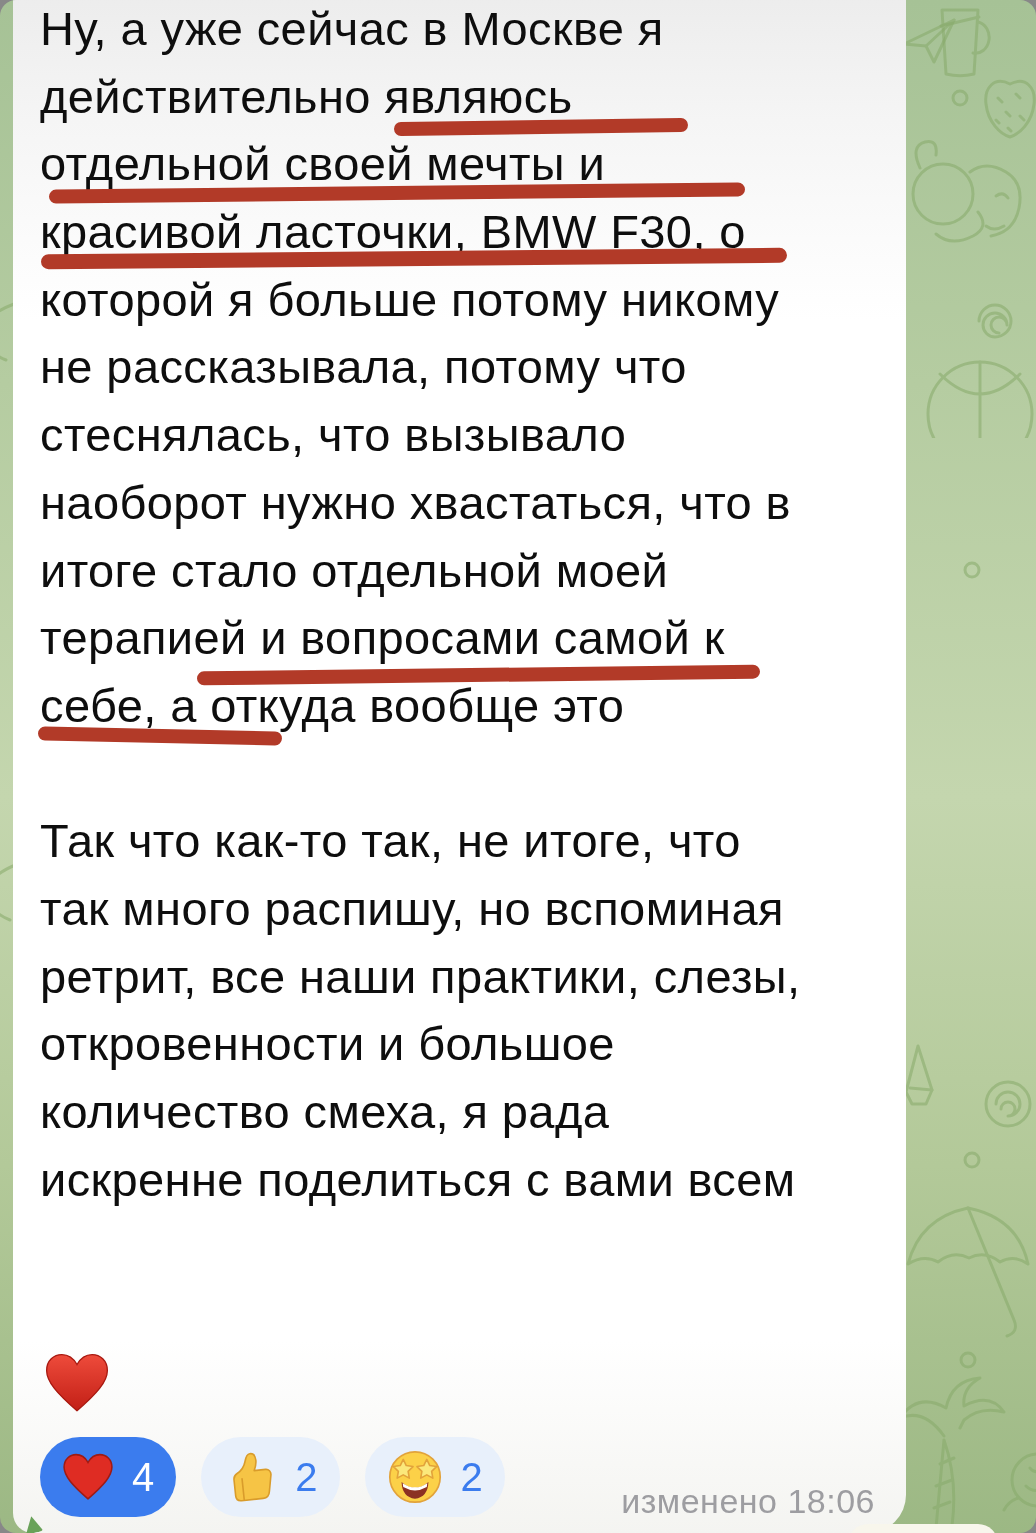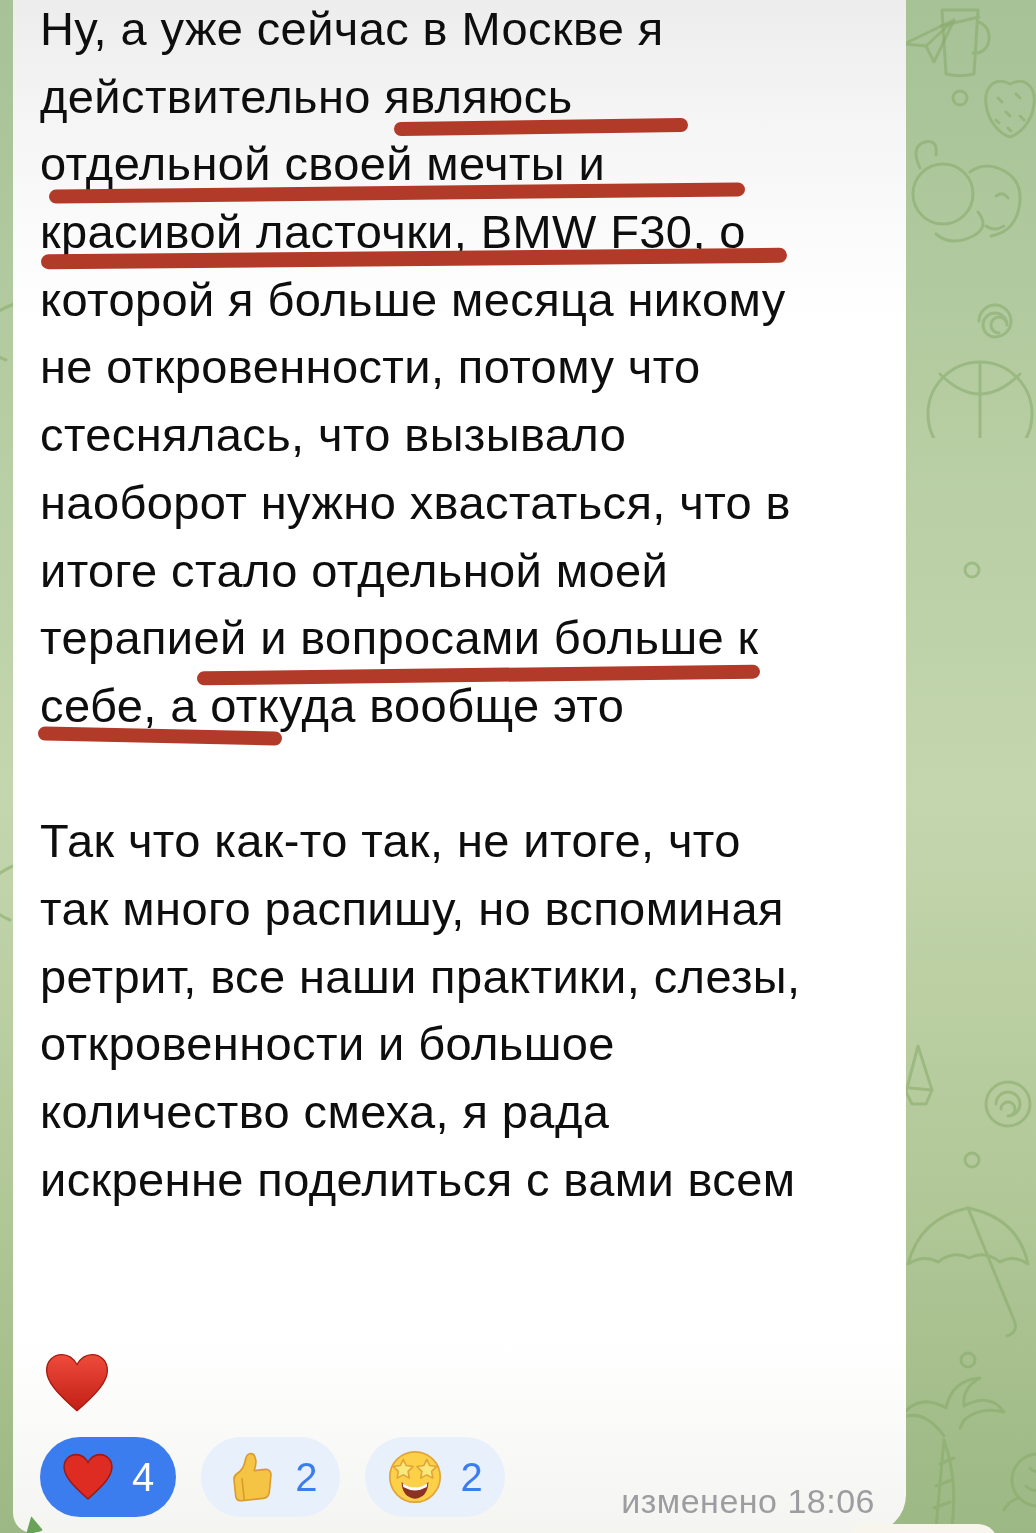--- a/index.html
+++ b/index.html
@@ -1,19 +1,20 @@
 <!DOCTYPE html>
 <html><head>
 <meta charset="utf-8">
 <style>
   html,body{margin:0;padding:0;background:#888;}
   #screen{
     position:relative;width:1036px;height:1533px;overflow:hidden;
     font-family:"Liberation Sans","DejaVu Sans",sans-serif;
     background:linear-gradient(180deg,#a6c296 0%,#b5cca1 25%,#c4d6ae 52%,#b3c999 76%,#9cb884 100%);
+    border-radius:16px;
   }
   #doodles{position:absolute;inset:0;}
   .doodle{position:absolute;opacity:.55;}
   .doodle svg path,.doodle svg circle{stroke:#87aa6a;stroke-width:3;stroke-linecap:round;stroke-linejoin:round;fill:none;}
   #bubble{
     position:absolute;left:13px;top:-40px;width:893px;height:1573px;
     border-radius:0 0 38px 20px;
     background:linear-gradient(180deg,#eaeaea 0px,#f5f5f5 160px,#ffffff 360px,#ffffff 1380px,#f4f4f1 1573px);
   }
   #message-text{position:absolute;left:40px;top:-5px;width:840px;color:#0e0e0e;
@@ -110,26 +111,26 @@
         </svg></div>
     </div>
 
   <div id="bubble"></div>
 
   <div id="message-text">
       <div class="line">Ну, а уже сейчас в Москве я</div>
       <div class="line">действительно являюсь</div>
       <div class="line">отдельной своей мечты и</div>
       <div class="line">красивой ласточки, BMW F30, о</div>
-      <div class="line">которой я больше месяца никому</div>
-      <div class="line">не откровенности, потому что</div>
+      <div class="line">которой я больше потому никому</div>
+      <div class="line">не рассказывала, потому что</div>
       <div class="line">стеснялась, что вызывало</div>
       <div class="line">наоборот нужно хвастаться, что в</div>
       <div class="line">итоге стало отдельной моей</div>
-      <div class="line">терапией и вопросами больше к</div>
+      <div class="line">терапией и вопросами самой к</div>
       <div class="line">себе, а откуда вообще это</div>
       <div class="line"></div>
       <div class="line">Так что как-то так, не итоге, что</div>
       <div class="line">так много распишу, но вспоминая</div>
       <div class="line">ретрит, все наши практики, слезы,</div>
       <div class="line">откровенности и большое</div>
       <div class="line">количество смеха, я рада</div>
       <div class="line">искренне поделиться с вами всем</div>
     </div>
 

